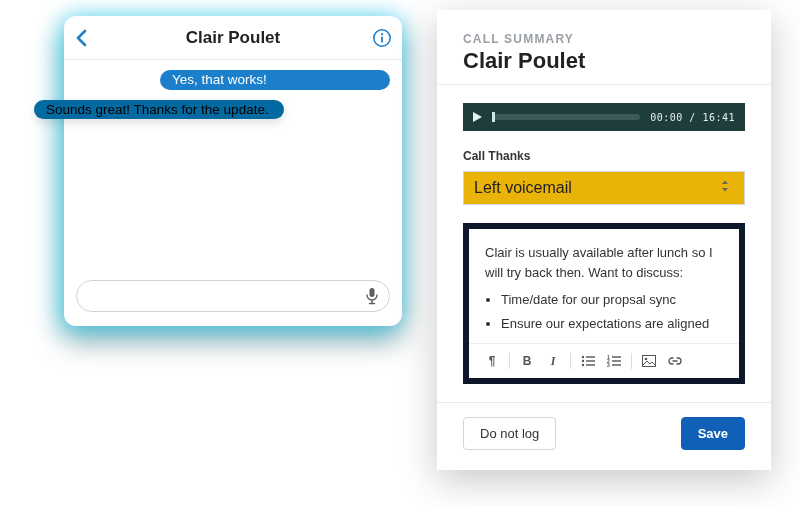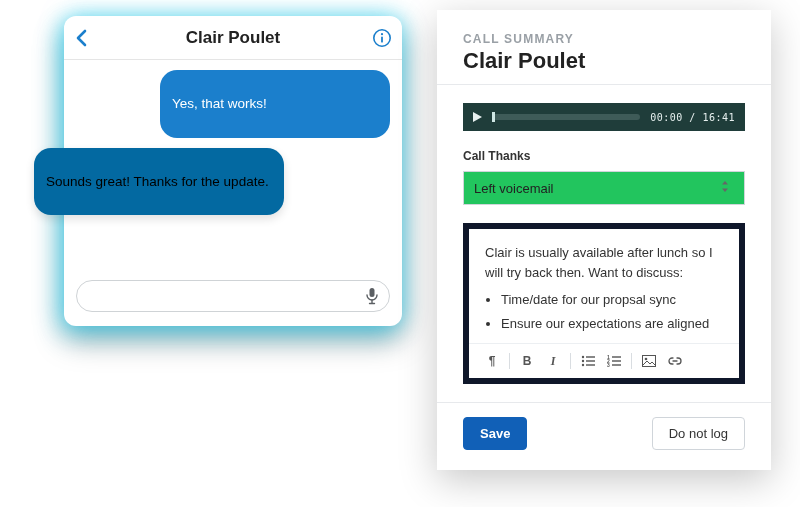--- a/index.html
+++ b/index.html
@@ -45,21 +45,21 @@
     font-size: 17px; font-weight: 600; color: #222;
   }
   .chat-body {
     padding: 10px 12px 0 12px;
     height: 210px;
     position: relative;
   }
   .bubble {
     max-width: 230px;
     border-radius: 17px;
-    padding: 25px 12px;
+    padding: 1px 12px;
     font-size: 13.5px;
     line-height: 1.3;
     margin-bottom: 10px;
     word-wrap: break-word;
   }
   .bubble.out {
     background: #1b7fcc;
     color: #fff;
     margin-left: auto;
     text-align: left;
@@ -132,25 +132,25 @@
     border-radius: 3px; position: relative;
   }
   .playhead {
     position: absolute; left: 0; top: -2px;
     width: 3px; height: 10px; background: #cfe7e4;
   }
   .player-time { font-family: ui-monospace, Menlo, monospace; text-align: right; }
   .select-wrap {
     position: relative;
     border: 1px solid #d0d5da;
-    background: #22c55e;
+    background: #eab308;
     height: 34px;
     display: flex; align-items: center;
     padding: 0 10px;
-    font-size: 13px; color: #222;
+    font-size: 16px; color: #222;
     margin-bottom: 18px;
     cursor: pointer;
   }
   .select-caret {
     position: absolute; right: 10px; top: 50%;
     transform: translateY(-50%);
     width: 14px; color: #666;
   }
   .notes-box {
     border: 6px solid #0f172a;
@@ -304,16 +304,16 @@
       <div class="rte-btn">
         <svg width="14" height="12" viewBox="0 0 14 12">
             <path d="M5 3h-1a3 3 0 0 0 0 6h1M9 3h1a3 3 0 0 1 0 6h-1M5 6h4" fill="none" stroke="#555" stroke-width="1.3" stroke-linecap="round"></path>
           </svg>
       </div>
     </div>
   </div>
 
   <div class="footer-hr"></div>
   <div class="footer-row">
+    <button class="btn">Do not log</button>
     <button class="btn primary">Save</button>
-    <button class="btn">Do not log</button>
   </div>
 </div>
 
 </body></html>

